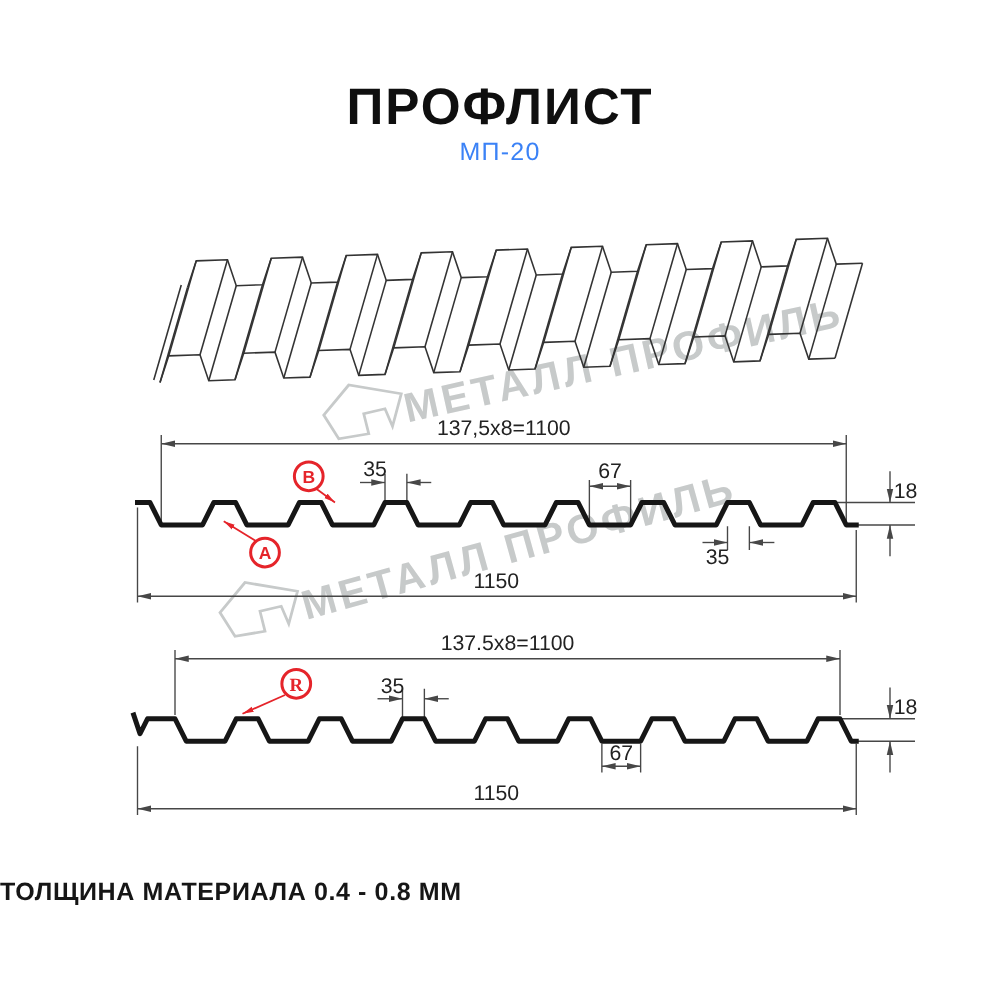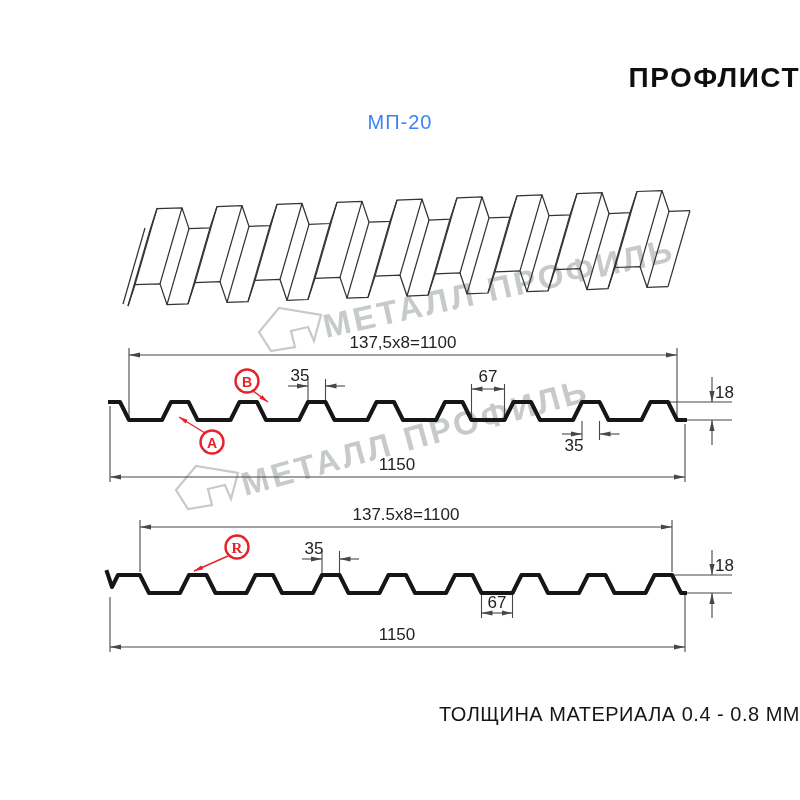--- a/index.html
+++ b/index.html
@@ -1,23 +1,23 @@
 <!DOCTYPE html>
 <html><head>
 <meta charset="utf-8">
 <style>
   html,body{margin:0;padding:0;background:#fff;}
   .page{position:relative;width:800px;height:800px;background:#ffffff;overflow:hidden;
         font-family:"Liberation Sans",sans-serif;}
-  .title{position:absolute;top:62px;left:0;width:100%;text-align:right;
-         font-weight:800;font-size:28px;letter-spacing:1.5px;color:#0f0f0f;}
+  .title{position:absolute;top:62px;left:0;width:100%;text-align:center;
+         font-weight:800;font-size:41px;letter-spacing:1.5px;color:#0f0f0f;}
   .subtitle{position:absolute;top:111px;left:0;width:100%;text-align:center;
             font-weight:500;font-size:20px;letter-spacing:1px;color:#3b82f6;}
-  .footer{position:absolute;top:703px;left:0;width:100%;text-align:right;
-          font-weight:400;font-size:20px;letter-spacing:.5px;color:#161616;}
+  .footer{position:absolute;top:703px;left:0;width:100%;text-align:left;
+          font-weight:700;font-size:20px;letter-spacing:.5px;color:#161616;}
   svg.draw{position:absolute;left:0;top:0;}
   .dim{stroke:#474747;stroke-width:1.1;fill:none;}
   .arr2{marker-start:url(#ar);marker-end:url(#ar);}
   .arrE{marker-end:url(#ar);}
   .lead{stroke:#e5242a;stroke-width:1.4;fill:none;marker-end:url(#arred);}
   .prof{stroke:#161616;stroke-width:4;fill:none;stroke-linejoin:round;stroke-linecap:square;}
   .sheet3d line,.sheet3d polyline{stroke:#333;stroke-width:1.25;fill:none;}
   .dt{font:17px "Liberation Sans",sans-serif;fill:#222;text-anchor:middle;}
   .dts{text-anchor:start;}
   .mark{stroke:#e5242a;stroke-width:2.4;fill:none;}

